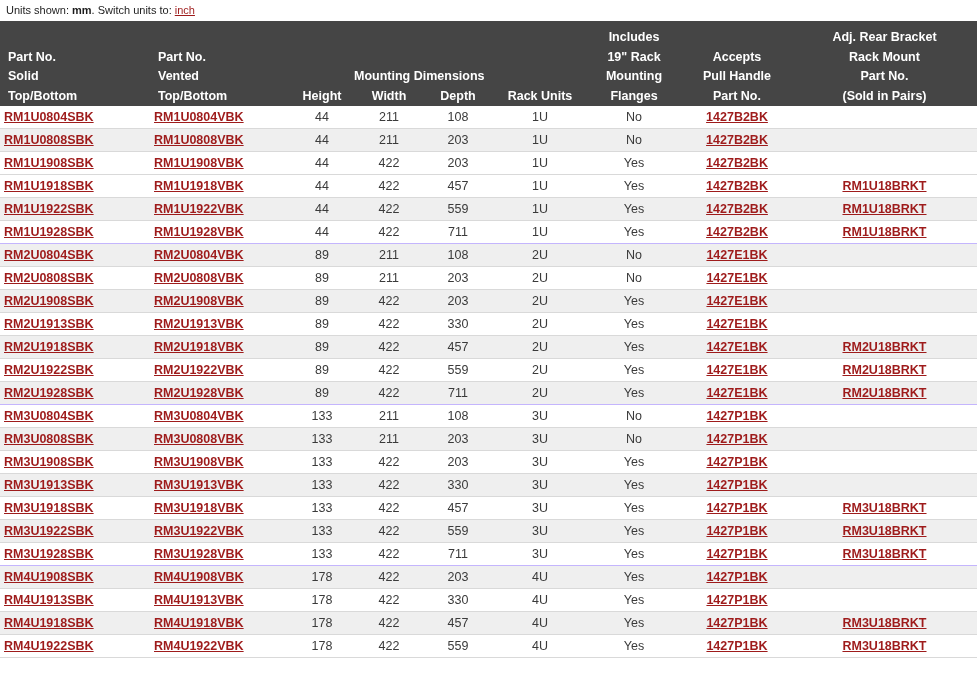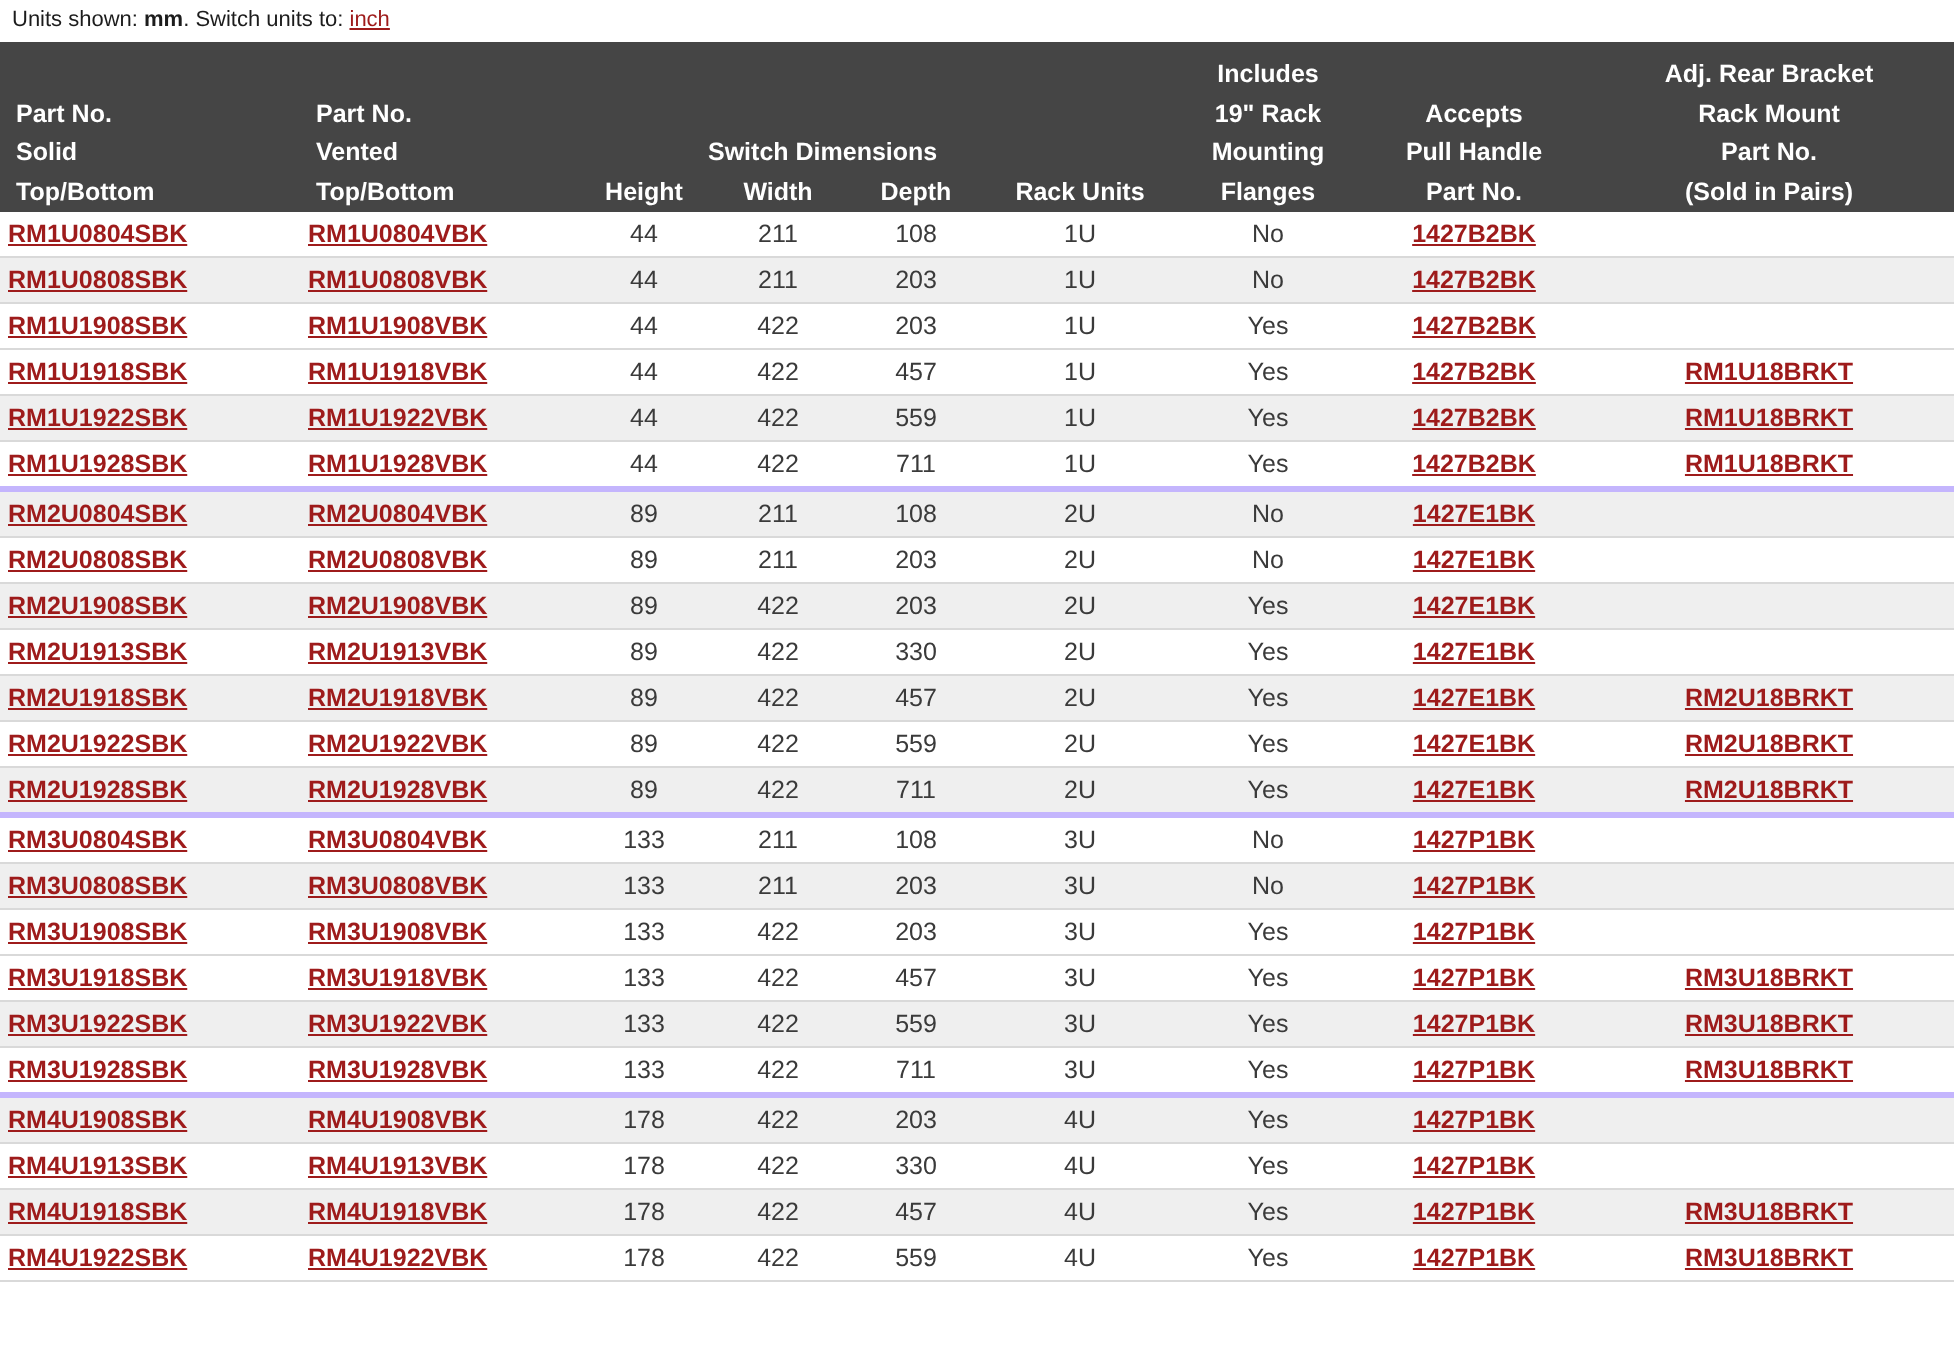--- a/index.html
+++ b/index.html
@@ -78,21 +78,21 @@
     white-space: nowrap;
     overflow: hidden;
   }
   tbody td.pn {
     text-align: left;
     padding-left: 4px;
   }
   tbody tr.shaded td { background: #efefef; }
   tbody tr.plain  td { background: #ffffff; }
 
-  tbody tr.group-end td { border-bottom: 3px solid #c4b5fd; }
+  tbody tr.group-end td { border-bottom: 1px solid #c4b5fd; }
 
   a.part-link {
     color: #9e1b1b;
     text-decoration: underline;
     font-weight: bold;
     font-size: 12.5px;
     cursor: pointer;
   }
   td.ctr-link { text-align: center; margin-top: 34px; }
 </style>
@@ -125,21 +125,21 @@
       </th>
       <th class="left-head">
         <span class="spacer">X</span>
         <span class="hl">Part No.</span>
         <span class="hl">Vented</span>
         <span class="hl">Top/Bottom</span>
       </th>
       <th>
         <span class="spacer">X</span>
         <span class="spacer">X</span>
-        <span class="hl" style="position:relative;left:66px;white-space:nowrap;">Switch Dimensions</span>
+        <span class="hl" style="position:relative;left:66px;white-space:nowrap;">Mounting Dimensions</span>
         <span class="hl">Height</span>
       </th>
       <th>
         <span class="spacer">X</span>
           <span class="spacer">X</span>
           <span class="spacer">X</span>
         <span class="hl">Width</span>
       </th>
       <th>
         <span class="spacer">X</span>
@@ -343,20 +343,31 @@
         <td class="pn"><a class="part-link" href="#">RM3U1908SBK</a></td>
         <td class="pn"><a class="part-link" href="#">RM3U1908VBK</a></td>
         <td class="">133</td>
         <td class="">422</td>
         <td class="">203</td>
         <td class="">3U</td>
         <td class="">Yes</td>
         <td class="ctr-link"><a class="part-link" href="#">1427P1BK</a></td>
         <td class="ctr-link"></td>
       </tr>
+      <tr class="shaded">
+        <td class="pn"><a class="part-link" href="#">RM3U1913SBK</a></td>
+        <td class="pn"><a class="part-link" href="#">RM3U1913VBK</a></td>
+        <td class="">133</td>
+        <td class="">422</td>
+        <td class="">330</td>
+        <td class="">3U</td>
+        <td class="">Yes</td>
+        <td class="ctr-link"><a class="part-link" href="#">1427P1BK</a></td>
+        <td class="ctr-link"></td>
+      </tr>
       <tr class="plain">
         <td class="pn"><a class="part-link" href="#">RM3U1918SBK</a></td>
         <td class="pn"><a class="part-link" href="#">RM3U1918VBK</a></td>
         <td class="">133</td>
         <td class="">422</td>
         <td class="">457</td>
         <td class="">3U</td>
         <td class="">Yes</td>
         <td class="ctr-link"><a class="part-link" href="#">1427P1BK</a></td>
         <td class="ctr-link"><a class="part-link" href="#">RM3U18BRKT</a></td>

